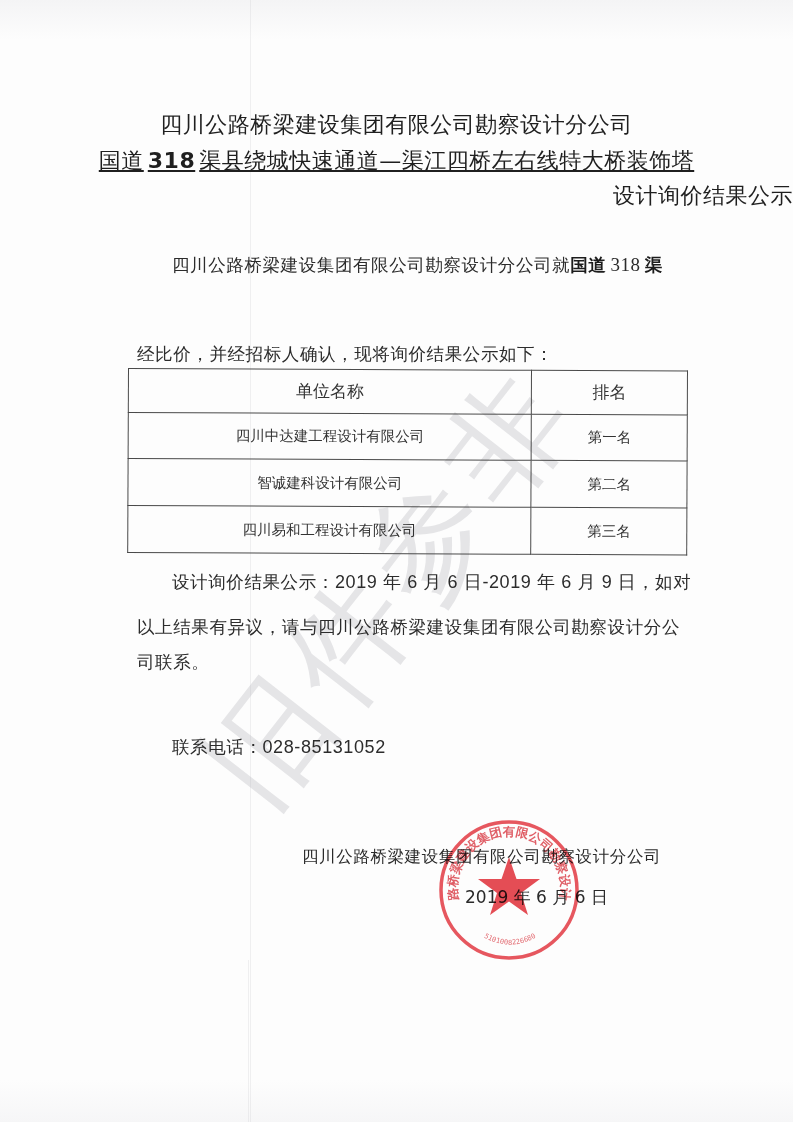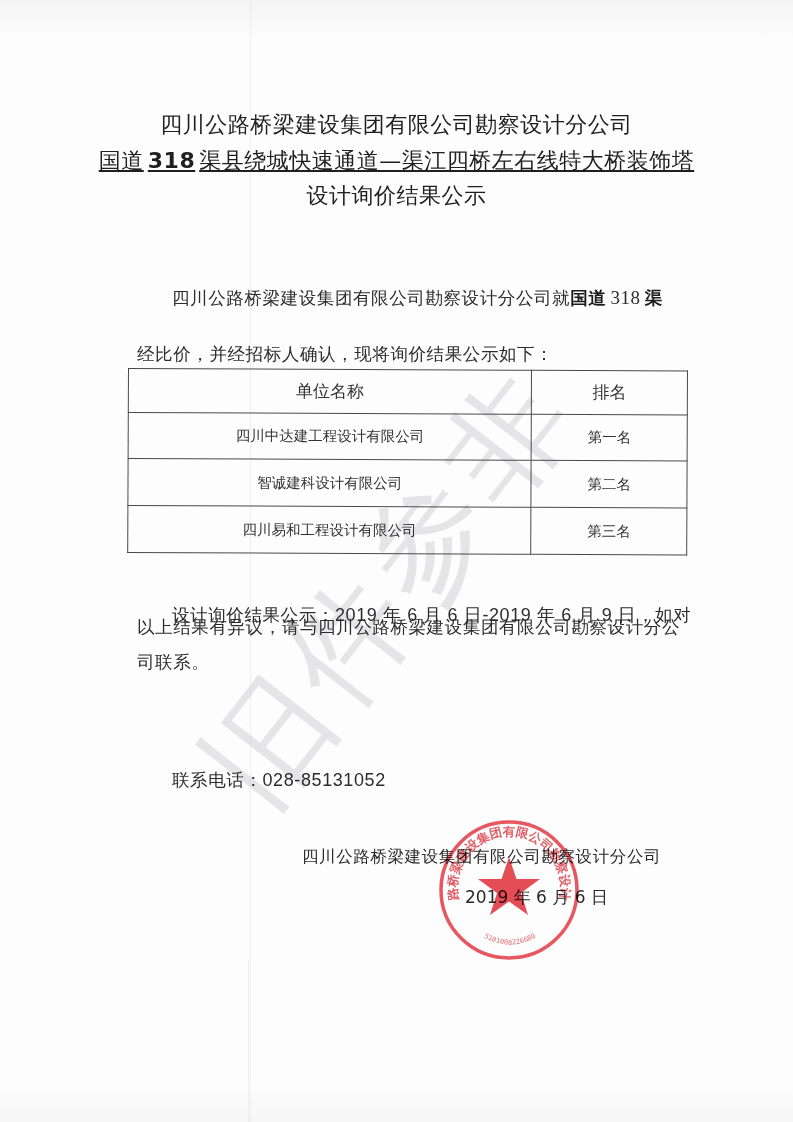--- a/index.html
+++ b/index.html
@@ -34,33 +34,33 @@
       text-align: center;
       font-family: "DejaVu Sans", "Liberation Sans", sans-serif;
       font-size: 22px;
       color: #1f1f1f;
       letter-spacing: 0.5px;
       white-space: nowrap;
     }
     .title b { font-weight: bold; }
     .t1 { top: 110px; }
     .t2 { top: 146px; left: 0; text-decoration: underline; }
-    .t3 { top: 181px; }
+    .t3 { top: 181px; text-align: right; }
 
     .body-line {
       position: absolute;
       left: 137px;
       width: 560px;
       font-family: "DejaVu Sans", "Liberation Sans", sans-serif;
       font-size: 17.5px;
       color: #2c2c2c;
       white-space: nowrap;
       letter-spacing: 0.6px;
     }
-    .body-line.indent { left: 172px; margin-top: 33px; }
+    .body-line.indent { left: 172px; }
     .bold { font-weight: bold; color: #1c1c1c; }
     .serif-num { font-family: "Liberation Serif", "DejaVu Serif", serif; font-size: 19px; }
     .sans-num { font-family: "Liberation Sans", "DejaVu Sans", sans-serif; font-size: 18px; }
 
     .table {
       position: absolute;
       left: 128px;
       top: 368px;
       width: 560px;
       border-collapse: collapse;

